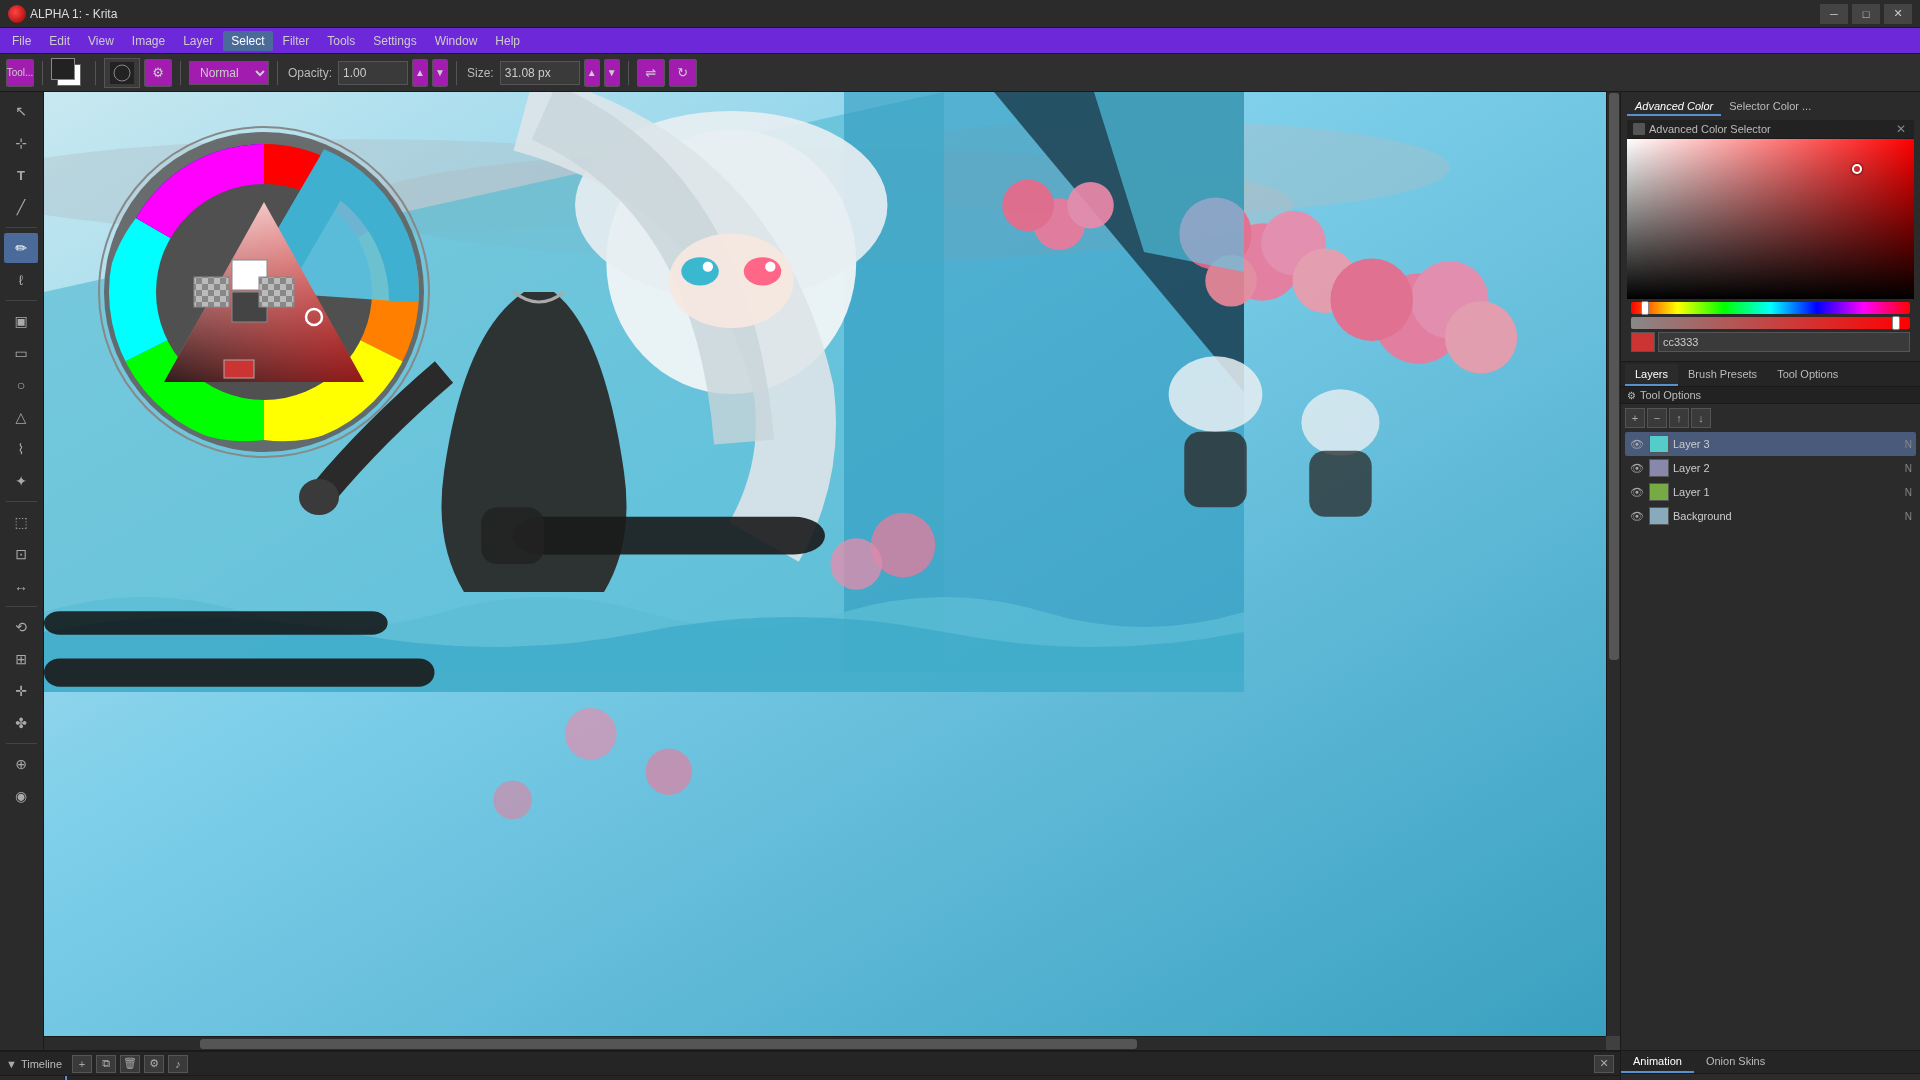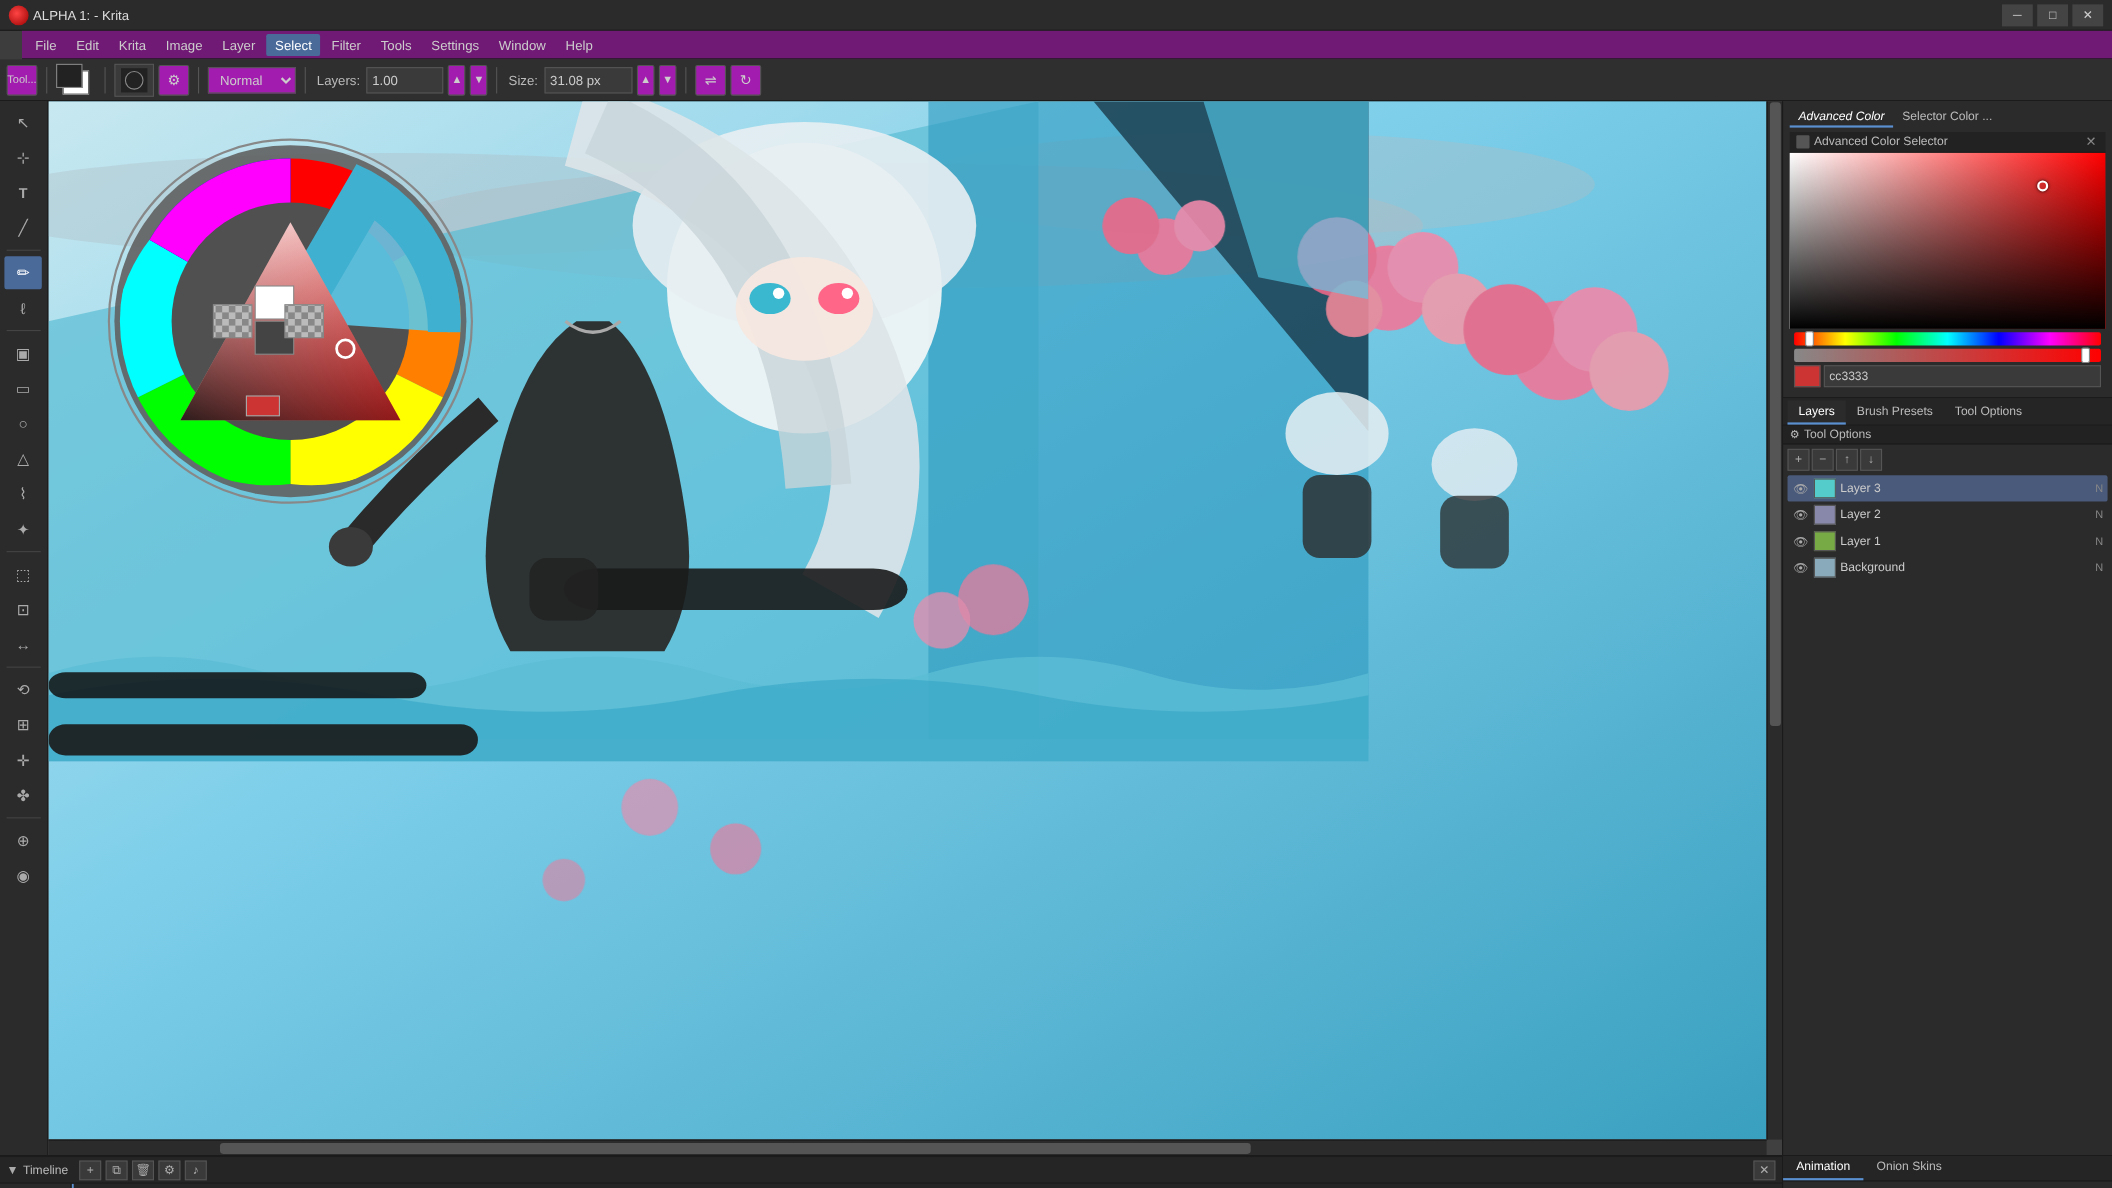--- a/index.html
+++ b/index.html
@@ -13,27 +13,26 @@
       align-items: center;
       padding: 0 8px;
       border-bottom: 1px solid #1a1a1a;
     }
     #titlebar .win-controls { display: flex; gap: 4px; }
     #titlebar .win-btn { width: 28px; height: 20px; background: #444; border: none; color: #ccc; cursor: pointer; font-size: 11px; display: flex; align-items: center; justify-content: center; }
 
     
     #menubar {
       height: 26px;
-      background: #701a75;
+      background: #6d28d9;
       display: flex;
       align-items: center;
       padding: 0 4px;
       border-bottom: 1px solid #1a1a1a;
       gap: 2px;
-      margin-left: 20px;
     }
     #menubar .menu-item {
       padding: 3px 8px;
       color: #ccc;
       cursor: pointer;
       font-size: 12px;
       border-radius: 2px;
     }
     #menubar .menu-item.active { background: #4a6a9a; color: #fff; }
 
@@ -324,21 +323,21 @@
   <div class="win-controls">
     <button class="win-btn">─</button>
     <button class="win-btn">□</button>
     <button class="win-btn close">✕</button>
   </div>
 </div>
 
 <div id="menubar">
   <div class="menu-item">File</div>
   <div class="menu-item">Edit</div>
-  <div class="menu-item">Krita</div>
+  <div class="menu-item">View</div>
   <div class="menu-item">Image</div>
   <div class="menu-item">Layer</div>
   <div class="menu-item active">Select</div>
   <div class="menu-item">Filter</div>
   <div class="menu-item">Tools</div>
   <div class="menu-item">Settings</div>
   <div class="menu-item">Window</div>
   <div class="menu-item">Help</div>
 </div>
 
@@ -369,21 +368,21 @@
 
   <select class="tb-dropdown">
     <option>Normal</option>
     <option>Multiply</option>
     <option>Screen</option>
     <option>Overlay</option>
   </select>
 
   <div class="tb-separator"></div>
 
-  <span class="tb-label">Layers:</span>
+  <span class="tb-label">Opacity:</span>
   <input class="tb-input" type="text" value="1.00" style="">
   <div class="tb-btn" style="font-size:10px;width:16px;">▲</div>
   <div class="tb-btn" style="font-size:10px;width:16px;">▼</div>
 
   <div class="tb-separator"></div>
 
   <span class="tb-label">Size:</span>
   <input class="tb-input" type="text" value="31.08 px" style="width: 80px;">
   <div class="tb-btn" style="font-size:10px;width:16px;">▲</div>
   <div class="tb-btn" style="font-size:10px;width:16px;">▼</div>

